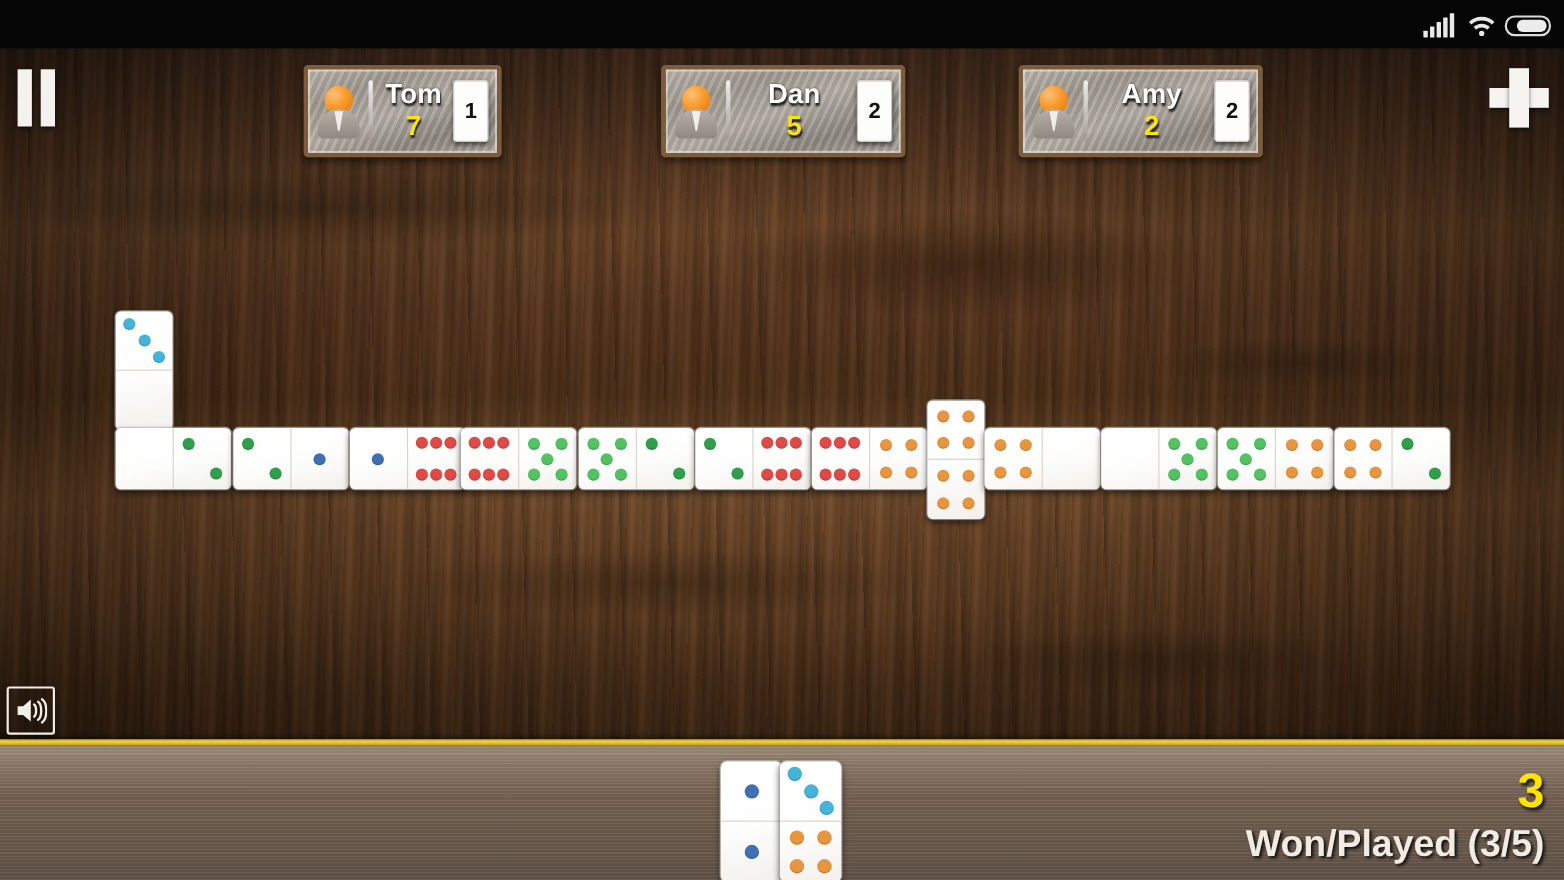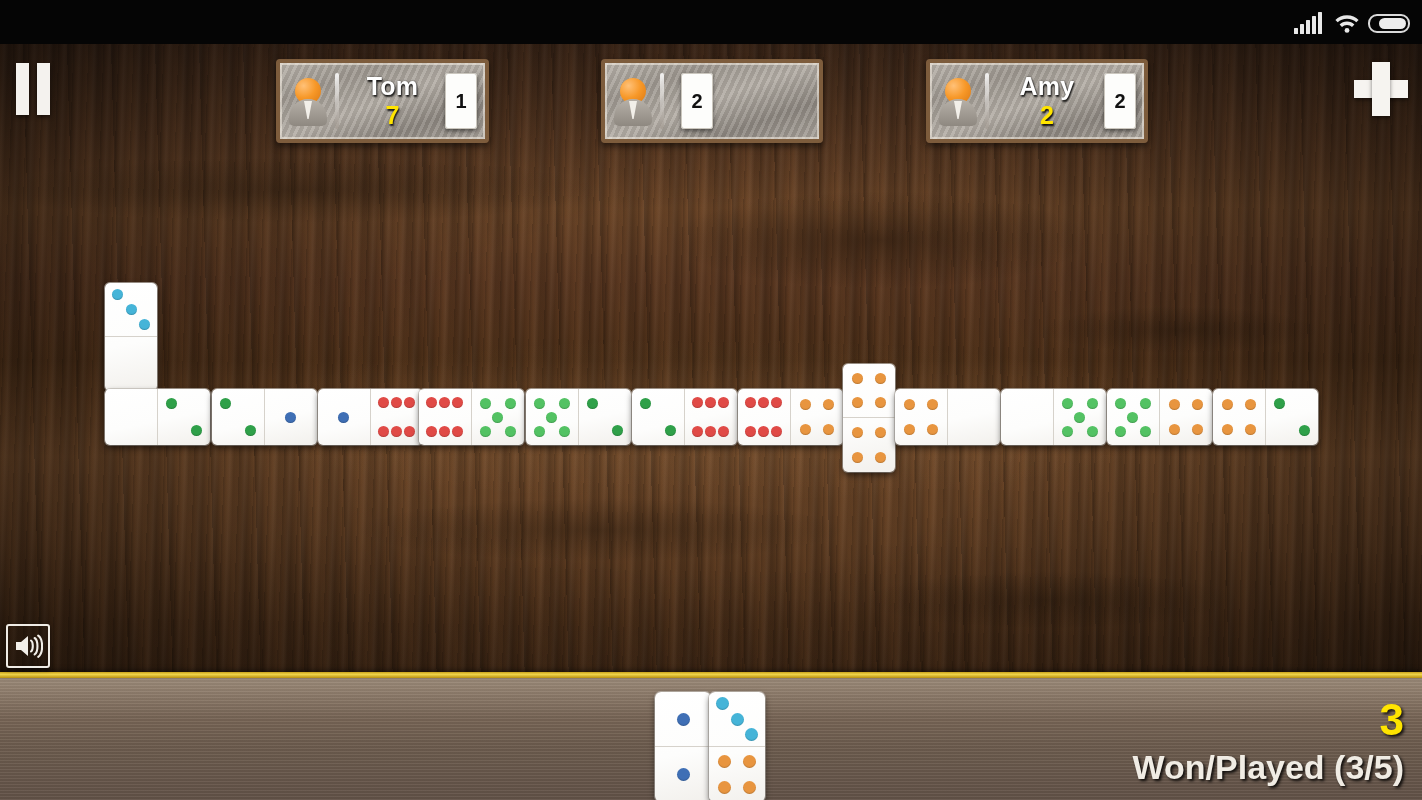--- a/index.html
+++ b/index.html
@@ -209,40 +209,44 @@
   <div class="pbar"></div>
   <div class="pbar"></div>
 </div>
 
 <div id="add-button">
   <div class="h"></div>
   <div class="v"></div>
 </div>
 
 <div id="players-root">
-    <div class="player-card" style="left: 276px; width: 213px;">
+    <div class="player-card" style="left: 276px; width: 180px;">
       <div class="pc-avatar">
         <div class="head"></div>
         <div class="body"></div>
         <div class="tie"></div>
       </div>
       <div class="pc-divider"></div>
       <div class="pc-text">
         <div class="pc-name">Tom</div>
         <div class="pc-score">7</div>
       </div>
       <div class="pc-tilecount">1</div>
     </div>
     <div class="player-card" style="left: 601px; width: 222px;">
       <div class="pc-avatar">
         <div class="head"></div>
         <div class="body"></div>
         <div class="tie"></div>
       </div>
       <div class="pc-divider"></div>
+      <div class="pc-text">
+        <div class="pc-name">Dan</div>
+        <div class="pc-score">5</div>
+      </div>
       <div class="pc-tilecount">2</div>
     </div>
     <div class="player-card" style="left: 926px; width: 222px;">
       <div class="pc-avatar">
         <div class="head"></div>
         <div class="body"></div>
         <div class="tie"></div>
       </div>
       <div class="pc-divider"></div>
       <div class="pc-text">

